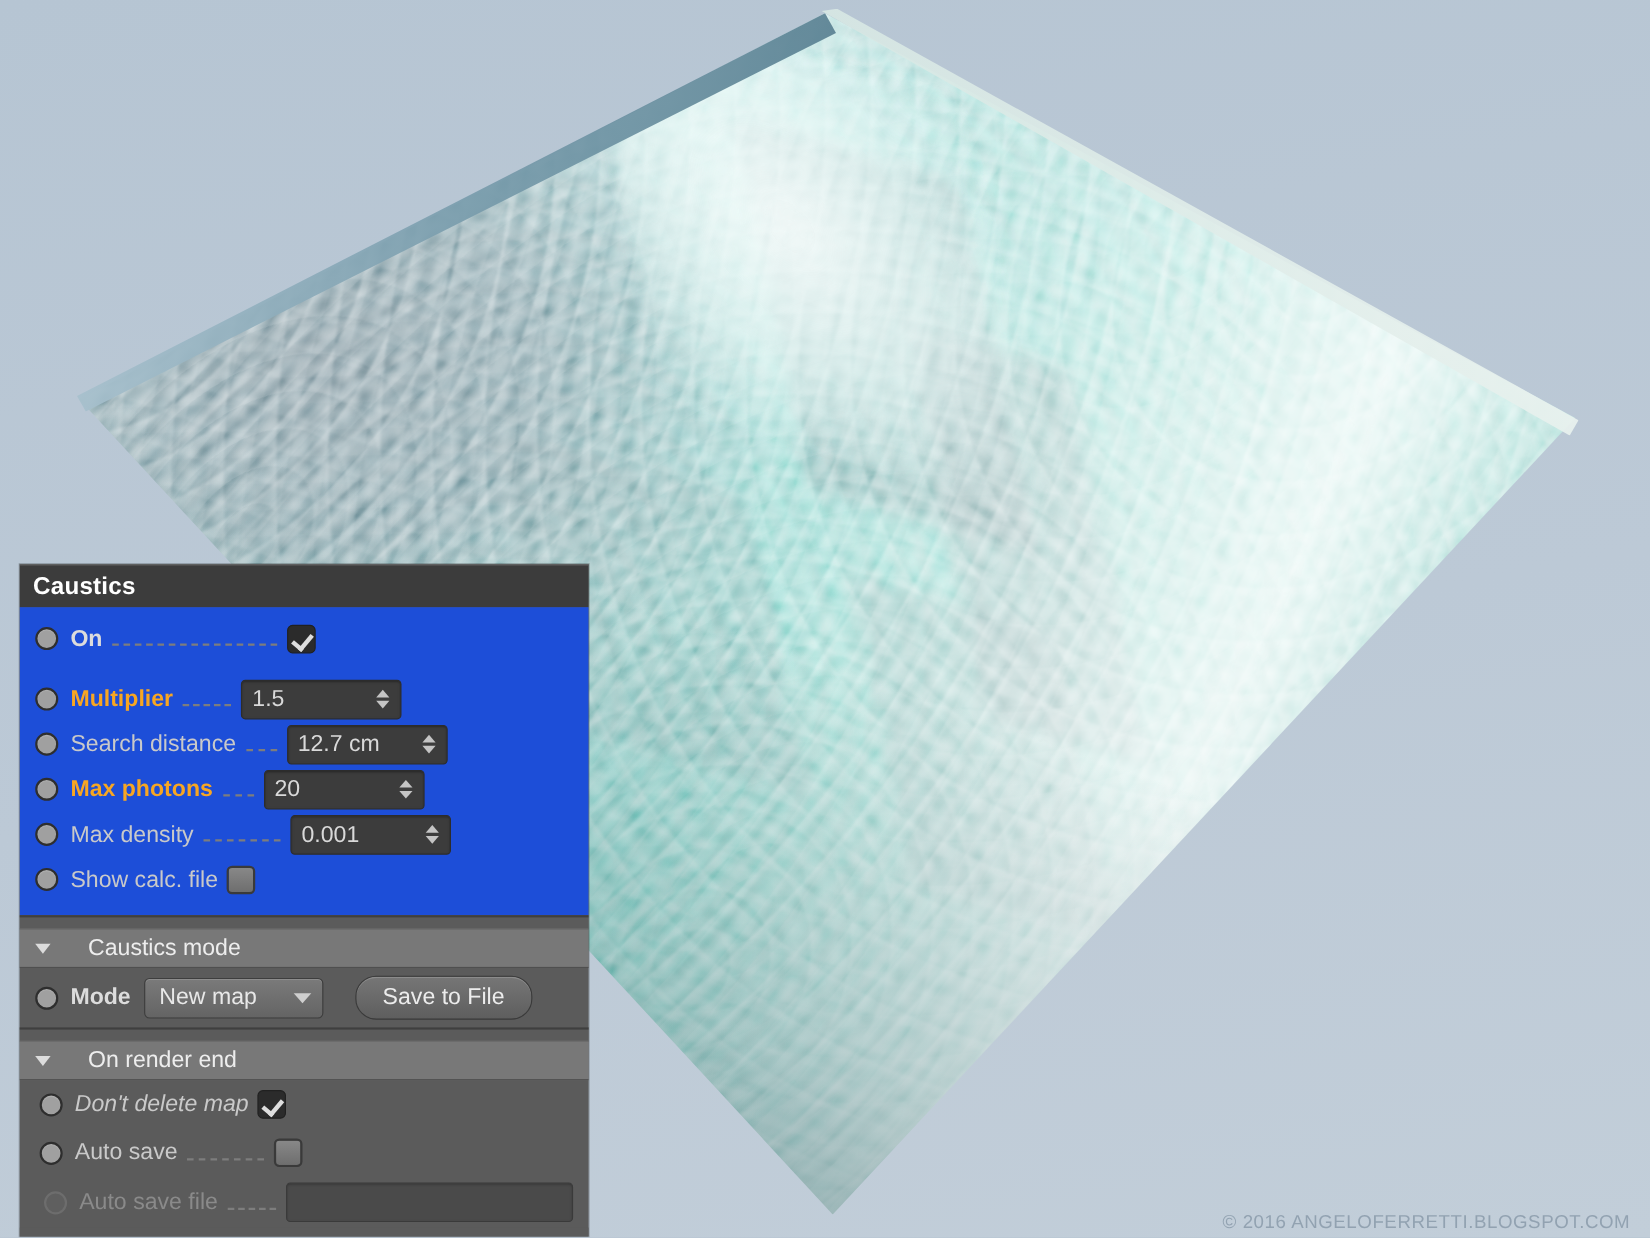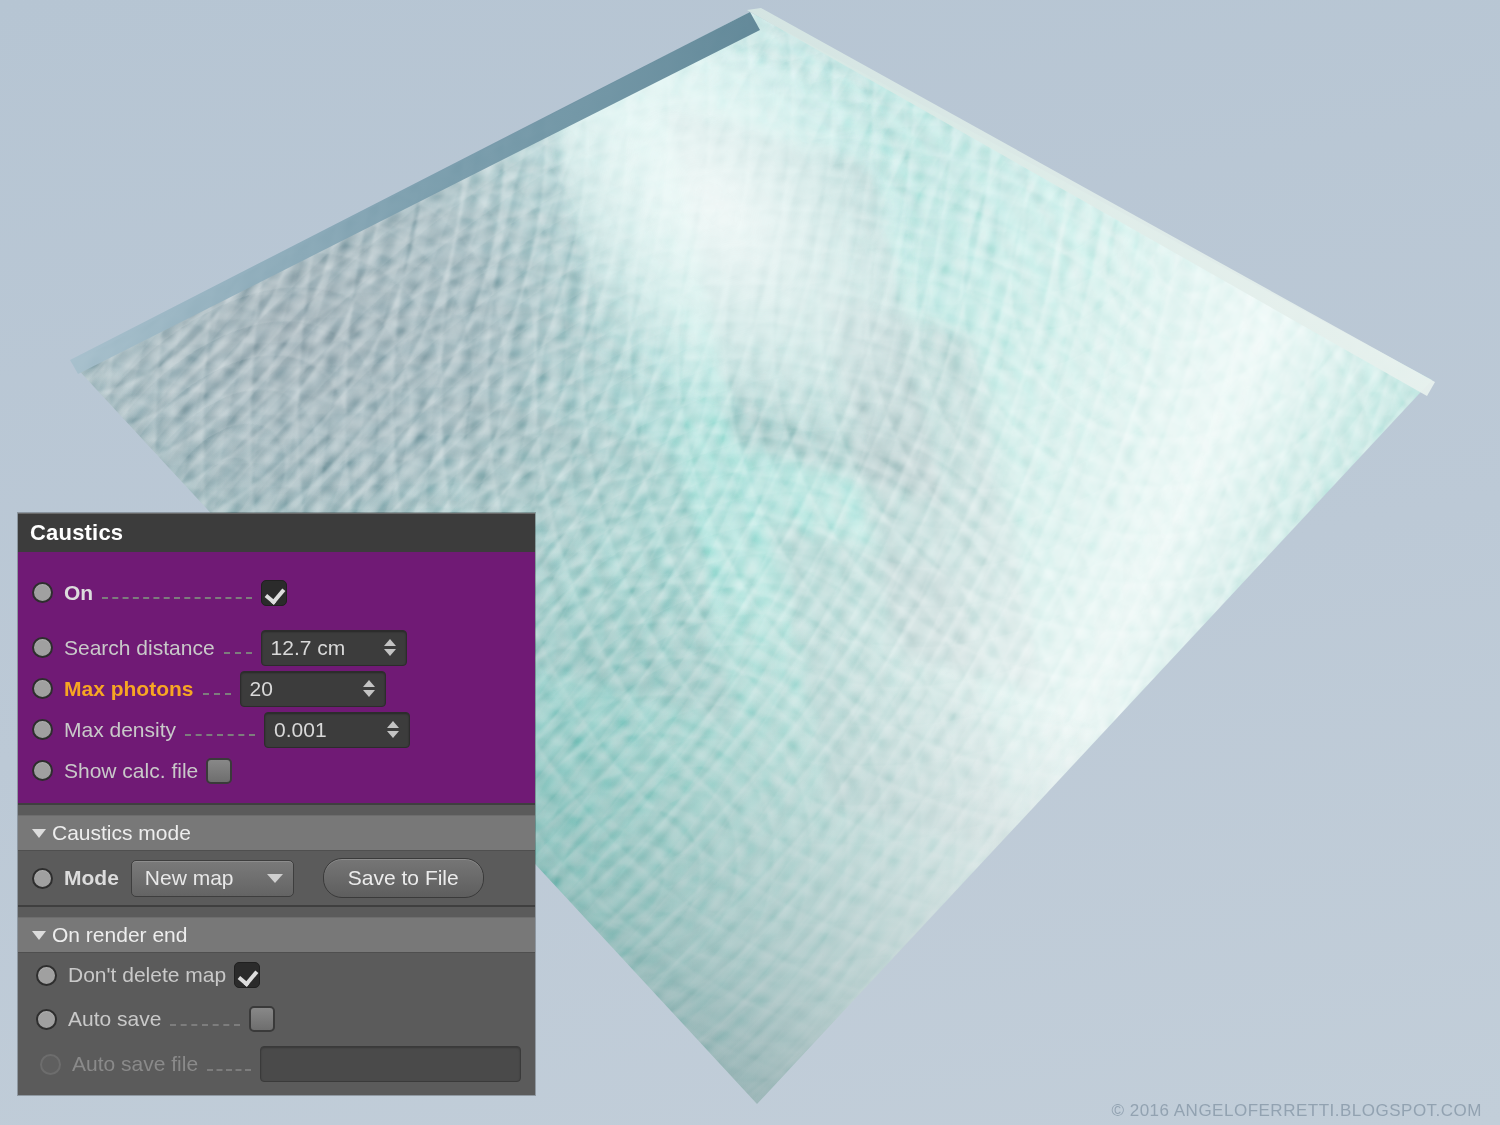--- a/index.html
+++ b/index.html
@@ -189,22 +189,22 @@
     padding: 0 0 0 12px;
     border-top: 1px solid #6a6a6a;
   }
   .panel-title {
     font-weight: bold;
     font-size: 22px;
     color: #ffffff;
     letter-spacing: 0.2px;
   }
   .panel-body {
-    padding: 20px 0 0 0;
-    background: #701a75;
+    padding: 8px 0 0 0;
+    background: #1d4ed8;
   }
   .row {
     display: flex;
     align-items: center;
     height: 41px;
     padding-left: 14px;
     box-sizing: border-box;
   }
   .spacer-8 { height: 14px; }
 
@@ -352,21 +352,21 @@
     border-bottom: 1px solid #4f4f4f;
   }
   .tri {
     width: 0; height: 0;
     border-left: 7px solid transparent;
     border-right: 7px solid transparent;
     border-top: 9px solid #dcdcdc;
     margin-right: 6px;
     flex: 0 0 auto;
   }
-  .group-header .label { color: #ededed; }
+  .group-header .label { color: #ededed; margin-left: 28px; }
 
   
   .dropdown {
     height: 37px;
     min-width: 163px;
     background: linear-gradient(180deg, #7a7a7a, #646464);
     border: 1px solid #3e3e3e;
     border-radius: 5px;
     display: flex;
     align-items: center;
@@ -447,20 +447,33 @@
       <div class="row">
         <span class="param-dot"></span>
         <span class="label bold">On</span>
         <span class="dots long"></span>
         <span class="checkbox on"></span>
         <span style="width:248px"></span>
       </div>
 
       <div class="spacer-8"></div>
 
+      <div class="row">
+        <span class="param-dot"></span>
+        <span class="label anim">Multiplier</span>
+        <span class="dots short"></span>
+        <div class="numfield">
+          <span class="val">1.5</span>
+          <span class="spin">
+            <i class="up"></i>
+              <i class="down"></i>
+          </span>
+        </div>
+        <span style="width:120px"></span>
+      </div>
 
       <div class="row">
         <span class="param-dot"></span>
         <span class="label">Search distance</span>
         <span class="dots tiny"></span>
         <div class="numfield">
           <span class="val">12.7 cm</span>
           <span class="spin">
             <i class="up"></i>
               <i class="down"></i>
@@ -523,21 +536,21 @@
       </div>
       <div class="pushbtn">Save to File</div>
     </div>
 
     <div class="group-sep"></div>
     <div class="group-header">
       <span class="tri"></span>
       <span class="label">On render end</span>
     </div>
 
-    <div class="row" style="padding-left:18px; height:44px;">
+    <div class="row" style="padding-left:18px; height:44px;font-style:italic;">
       <span class="param-dot"></span>
       <span class="label">Don't delete map</span>
       <span style="width:8px"></span>
       <span class="checkbox on"></span>
       <span style="width:215px"></span>
     </div>
 
     <div class="row" style="padding-left:18px; height:44px;">
       <span class="param-dot"></span>
       <span class="label">Auto save</span>

